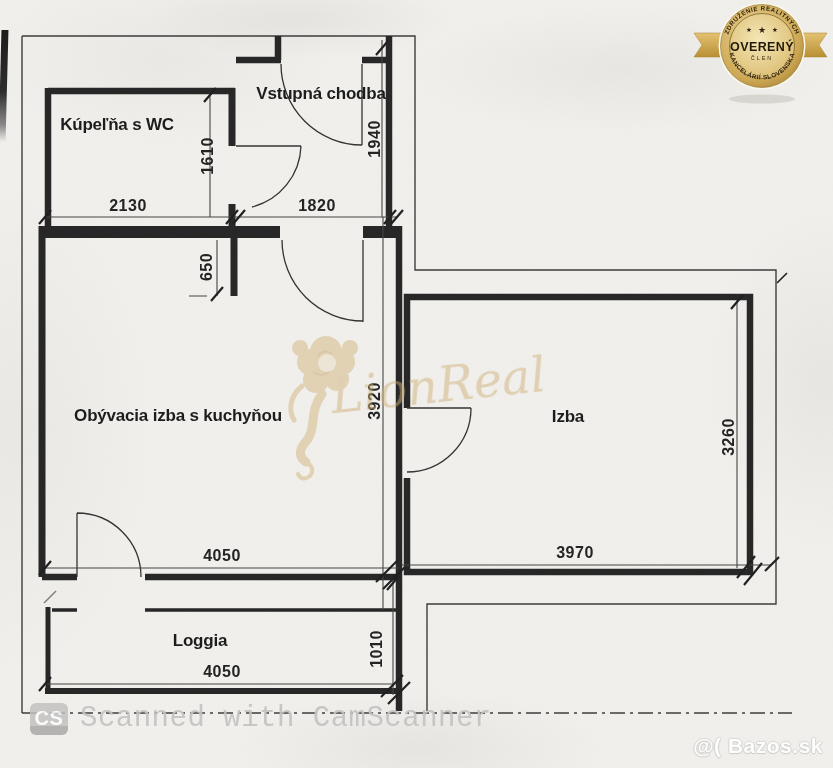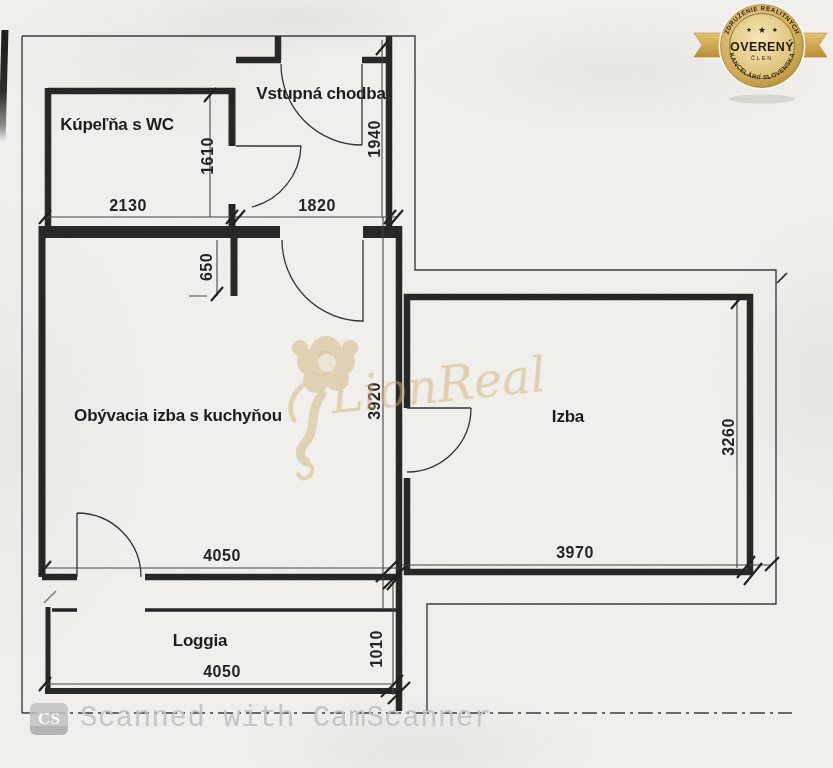--- a/index.html
+++ b/index.html
@@ -14,22 +14,22 @@
       radial-gradient(ellipse 240px 120px at 160px 60px, rgba(155,150,142,.08), transparent 70%),
       #f1f0ed;}
   .plan-svg{position:absolute;left:0;top:0;}
   .badge-svg{position:absolute;left:688px;top:0;width:145px;height:108px;}
   .scan-sliver{position:absolute;left:0;top:30px;width:7px;height:112px;
     background:linear-gradient(180deg,#1c1c1c 0%,#2e2e2e 55%,#8a8a8a 85%,rgba(160,160,160,0) 100%);
     transform:rotate(1.5deg);}
   .cs-footer{position:absolute;left:30px;top:702px;display:flex;align-items:center;gap:12px;}
   .cs-logo{width:38px;height:32px;border-radius:6px;color:#fdfdfd;
     background:linear-gradient(#c2c1c0 72%,#a9a8a7 72%);
-    font-weight:bold;font-size:17px;display:flex;align-items:center;justify-content:center;
-    letter-spacing:.5px;opacity:.85;font-family:Liberation Serif, serif;}
+    font-weight:bold;font-size:20px;display:flex;align-items:center;justify-content:center;
+    letter-spacing:.5px;opacity:.85;}
   .cs-text{font-size:29px;color:#c3c2c1;letter-spacing:.5px;opacity:.92;font-weight:500;font-family:Liberation Mono, monospace;}
   .bazos{position:absolute;right:10px;top:734px;font-size:21px;font-weight:bold;
     color:#fdfdfc;letter-spacing:.5px;
     text-shadow:0 0 1px #d2d1cf,0 1px 1px #cbcac8,0 -1px 1px #dcdbd9,1px 0 1px #d2d1cf,-1px 0 1px #d2d1cf;}
 </style>
 </head>
 <body>
 
 <div class="page">
 
@@ -188,14 +188,15 @@
     <text x="74" y="60" font-size="5.5" fill="#3a2c12" text-anchor="middle" letter-spacing="2" font-family="Liberation Sans, sans-serif">ČLEN</text>
   </svg>
 
   <div class="scan-sliver"></div>
 
   <div class="cs-footer">
     <div class="cs-logo">CS</div>
     <div class="cs-text">Scanned with CamScanner</div>
   </div>
 
+  <div class="bazos">@( Bazos.sk</div>
 
 </div>
 
 </body></html>

